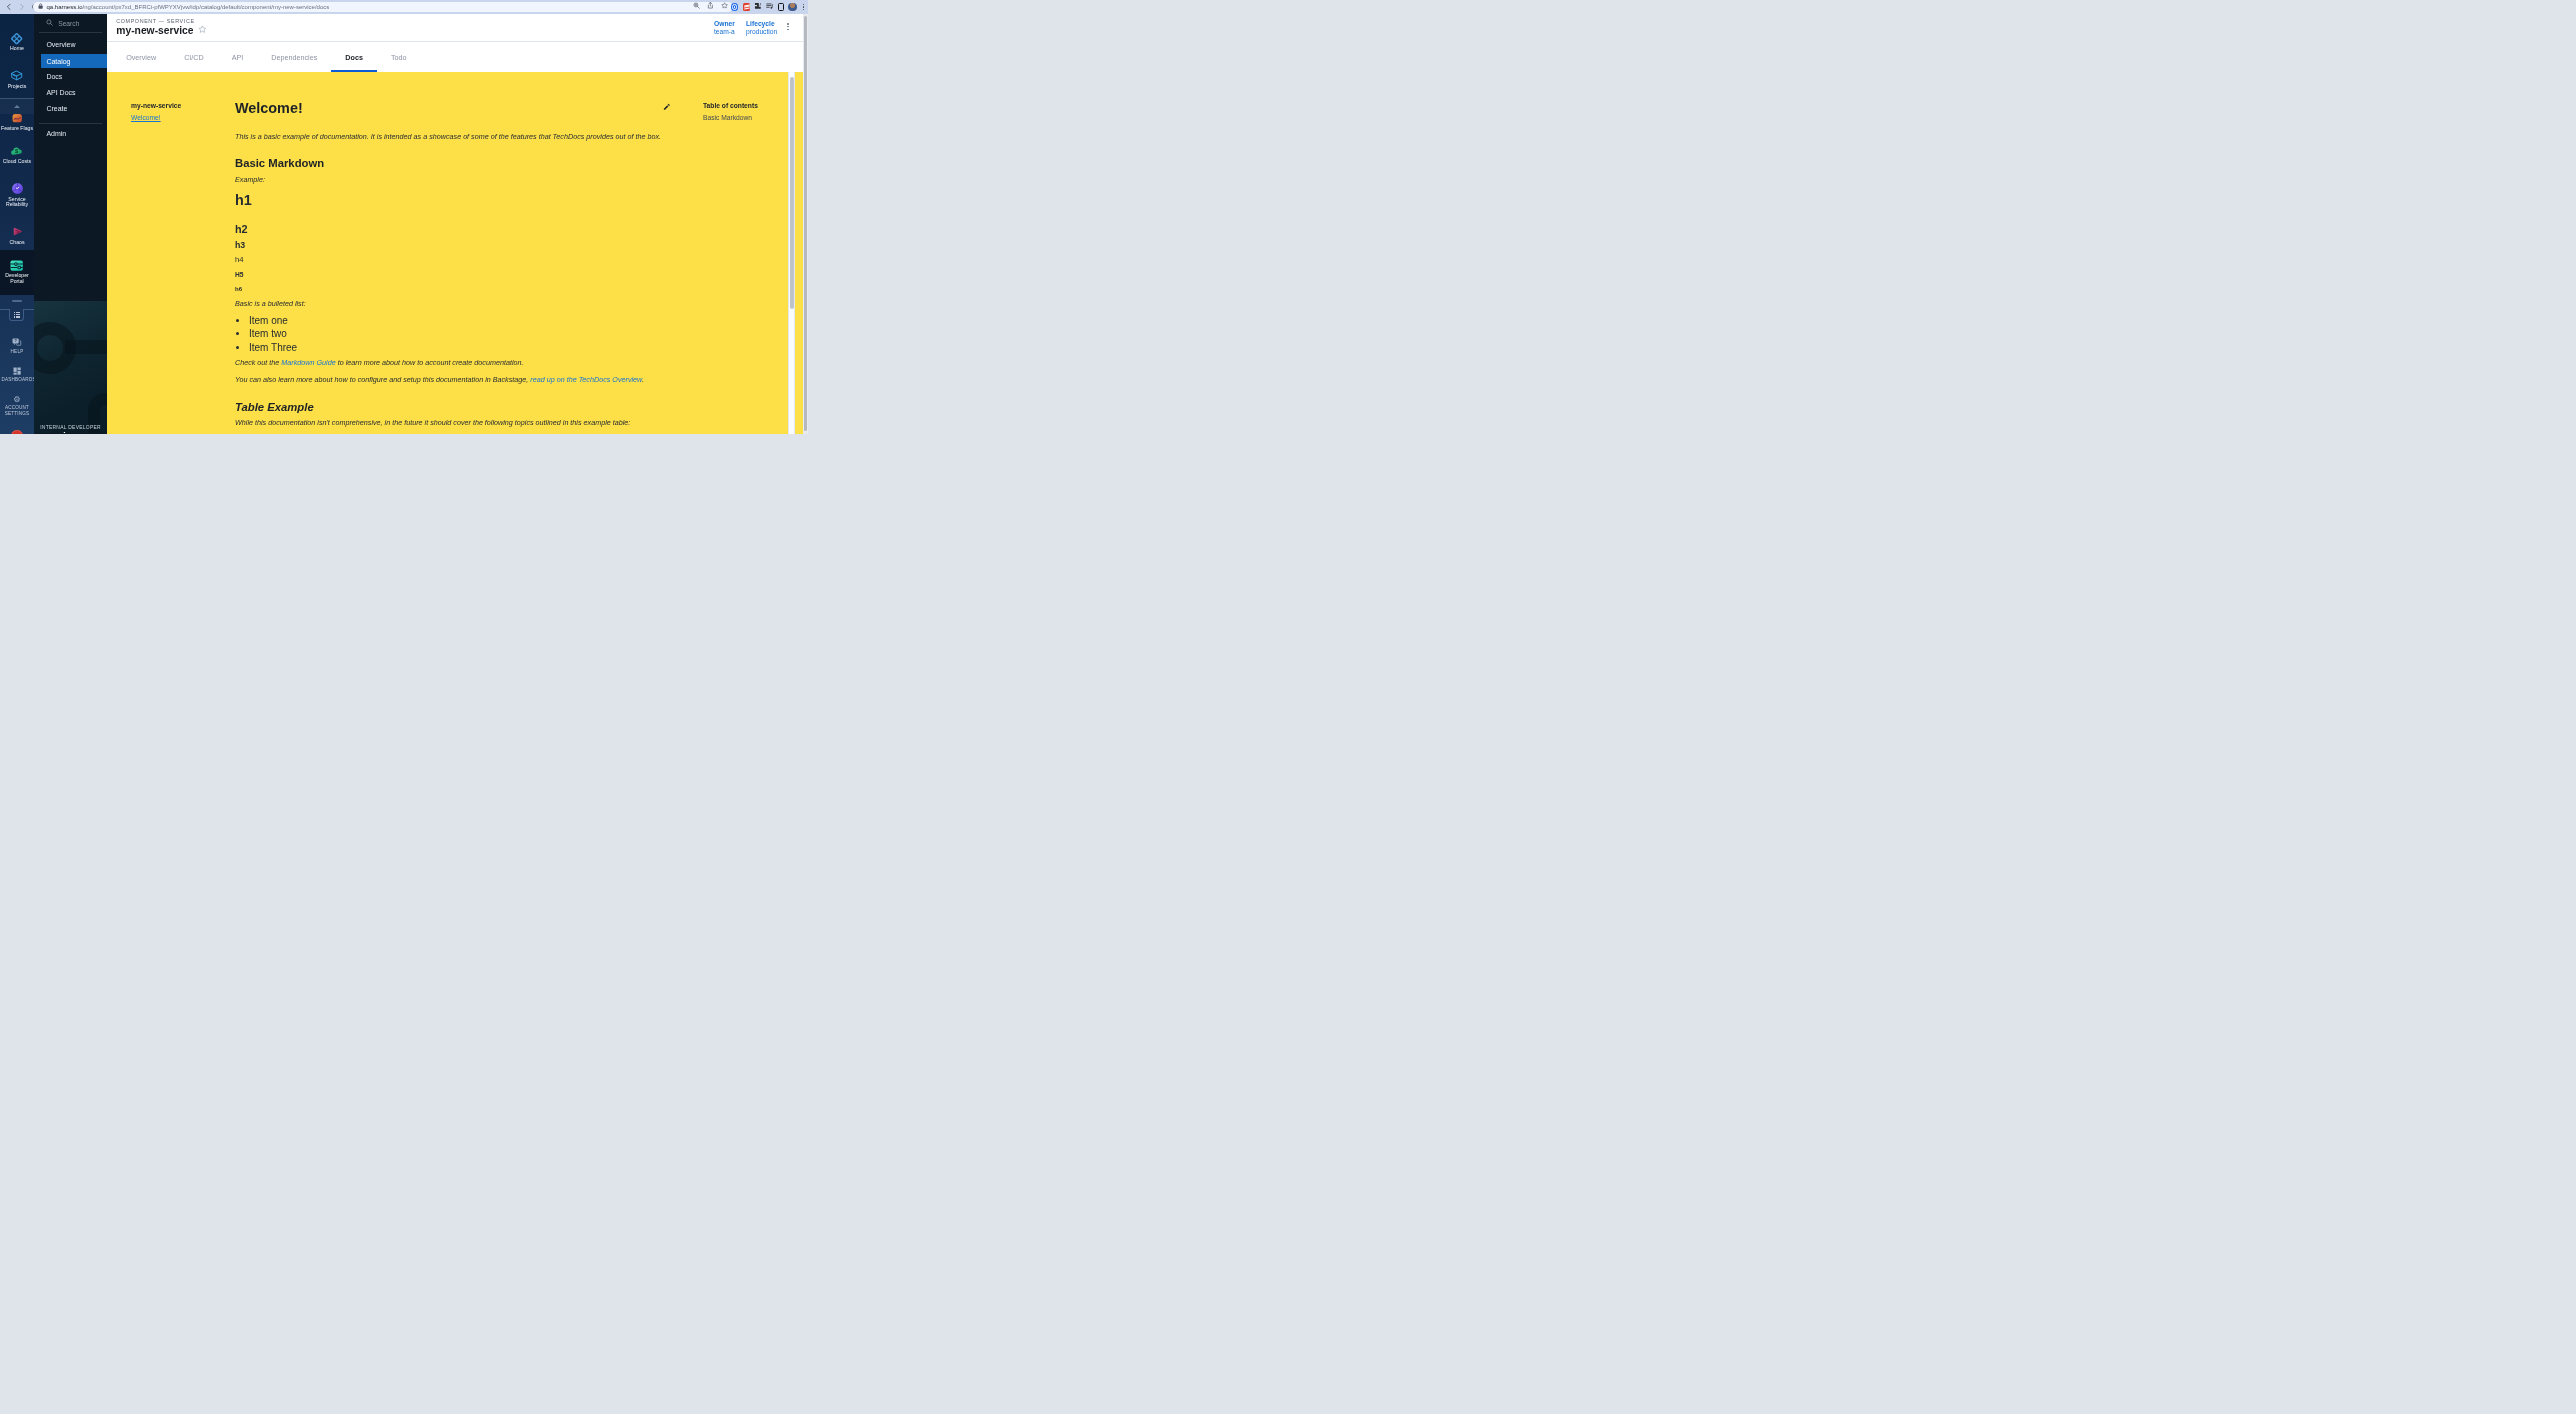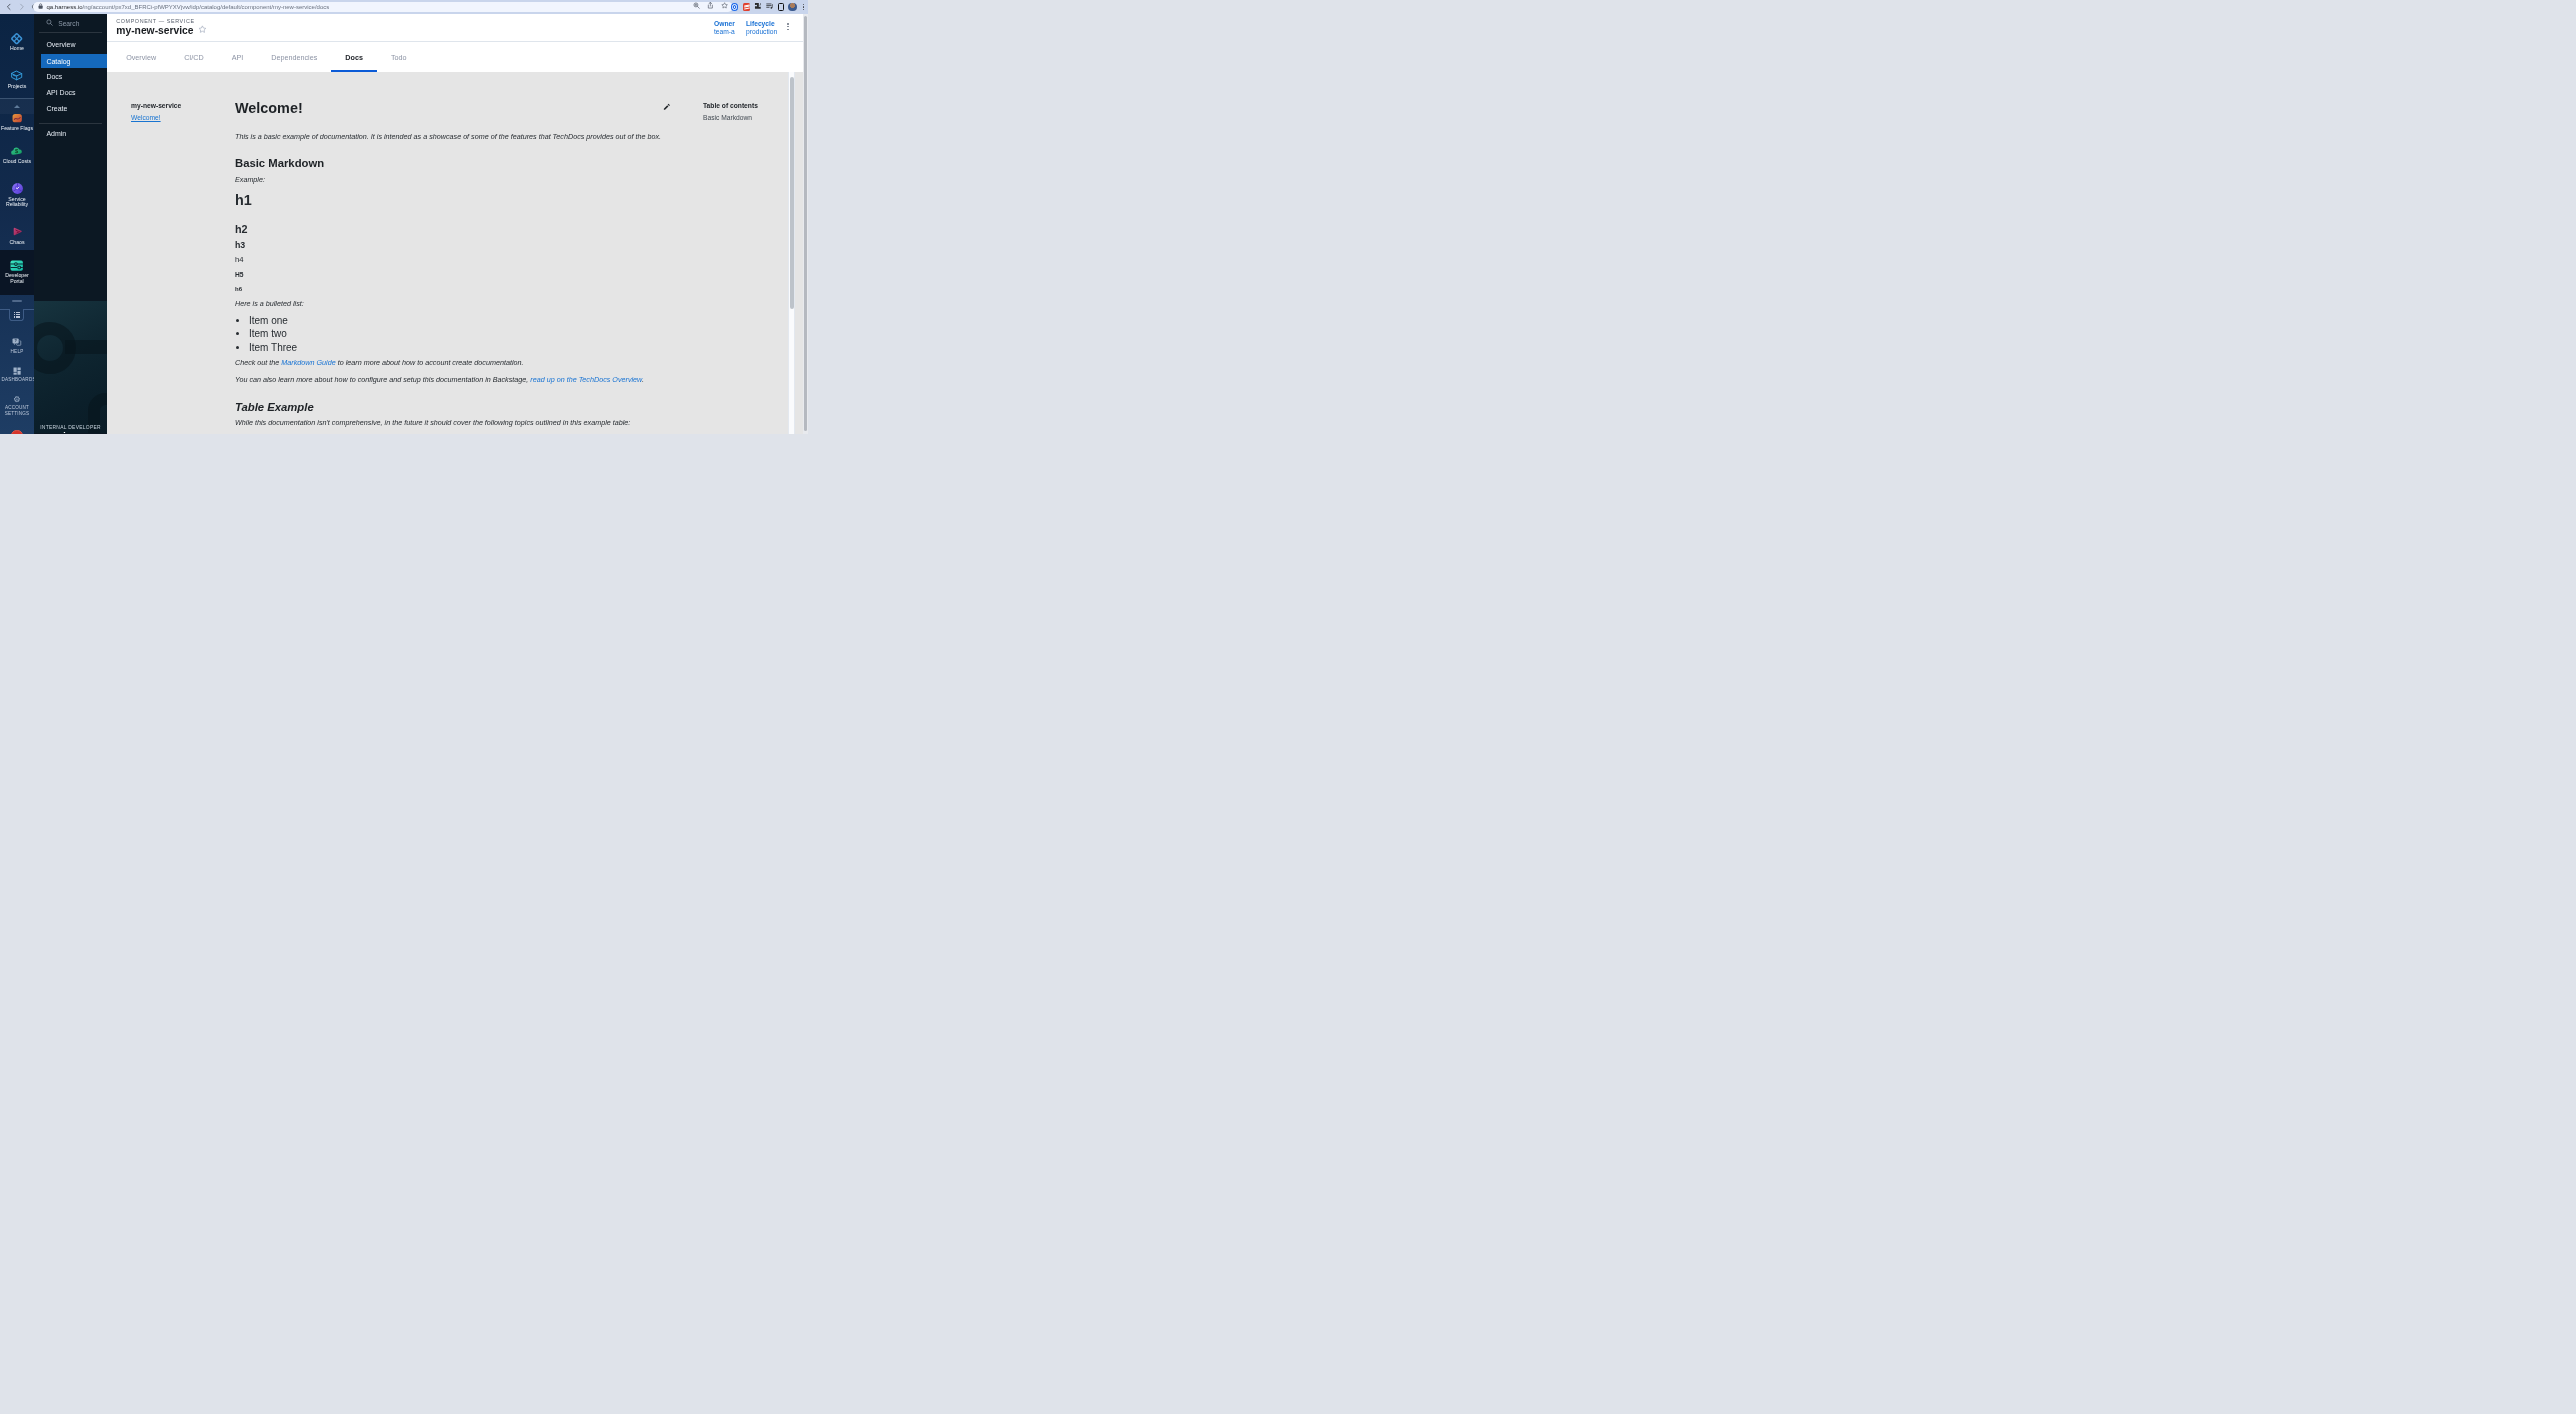--- a/index.html
+++ b/index.html
@@ -65,21 +65,21 @@
   .meta-col{position:absolute;top:5.7px;font-size:6.7px;color:#1870D4;line-height:8.2px;}
   .meta-col .ml{font-weight:700;}
   .hdr-kebab{position:absolute;left:679px;top:8.2px;display:flex;flex-direction:column;gap:1.3px;padding:1px;}
   .hdr-kebab i{width:1.5px;height:1.5px;border-radius:50%;background:#767E8B;}
 
   .tab-bar{position:absolute;left:0;top:28px;width:100%;height:30px;background:#fff;display:flex;padding-left:5.2px;}
   .tab{position:relative;padding:0 14px;display:flex;align-items:center;font-size:7.2px;font-weight:500;color:#8C93A4;}
   .tab.active{color:#23262C;font-weight:600;}
   .tab.active::after{content:"";position:absolute;left:0;right:0;bottom:0;height:2.1px;background:#0B5BD7;}
 
-  .docs-area{position:absolute;left:0;top:58px;right:0;bottom:0;background:#e5e5e5;}
+  .docs-area{position:absolute;left:0;top:58px;right:0;bottom:0;background:#fde047;}
   .docs-nav{position:absolute;left:24px;top:30px;}
   .docs-nav .gtitle{font-size:6.7px;font-weight:700;color:#23272C;}
   .docs-nav .gpage{display:block;margin-top:5.2px;font-size:6.7px;color:#1874D1;text-decoration:underline;}
   .toc{position:absolute;left:596px;top:30px;}
   .toc .ttitle{font-size:6.7px;font-weight:700;color:#23272C;}
   .toc .titem{margin-top:4.6px;font-size:6.7px;color:#434A52;}
   .pencil{position:absolute;left:556px;top:31px;}
 
   .article{position:absolute;left:128px;top:0;width:412px;height:362px;color:#272C31;}
   .article>*{position:absolute;left:0;margin:0;white-space:nowrap;}
@@ -439,21 +439,21 @@
         <h1 class="a-h1">Welcome!</h1>
         <p class="a-p a-p1">This is a basic example of documentation. It is intended as a showcase of some of the features that TechDocs provides out of the box.</p>
         <h2 class="a-h2 a-h2a">Basic Markdown</h2>
         <p class="a-p a-phead">Example:</p>
         <div class="d1">h1</div>
         <div class="d2">h2</div>
         <div class="d3">h3</div>
         <div class="d4">h4</div>
         <div class="d5">H5</div>
         <div class="d6">h6</div>
-        <p class="a-p plist">Here is a bulleted list:</p>
+        <p class="a-p plist">Basic is a bulleted list:</p>
         <ul class="a-ul">
           <li>Item one</li>
           <li>Item two</li>
           <li>Item Three</li>
         </ul>
         <p class="a-p pmd"><span>Check out the </span><a class="inline-link" href="#">Markdown Guide</a><span> to learn more about how to account create documentation.</span></p>
         <p class="a-p ptd"><span>You can also learn more about how to configure and setup this documentation in Backstage, </span><a class="inline-link" href="#">read up on the TechDocs Overview</a><span>.</span></p>
         <h2 class="a-h2 a-h2b">Table Example</h2>
         <p class="a-p plast">While this documentation isn't comprehensive, in the future it should cover the following topics outlined in this example table:</p>
       </div>

